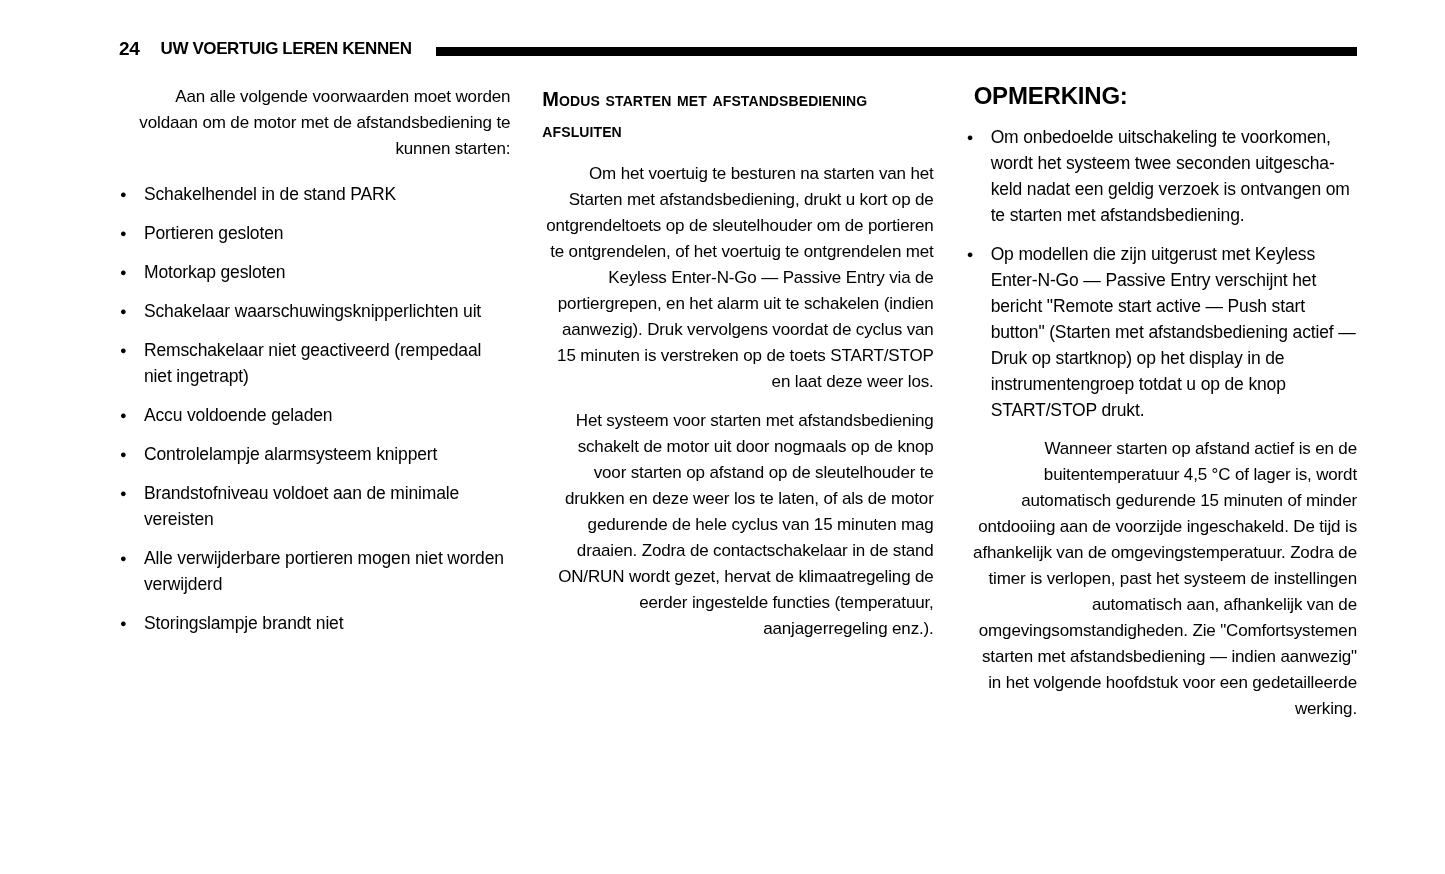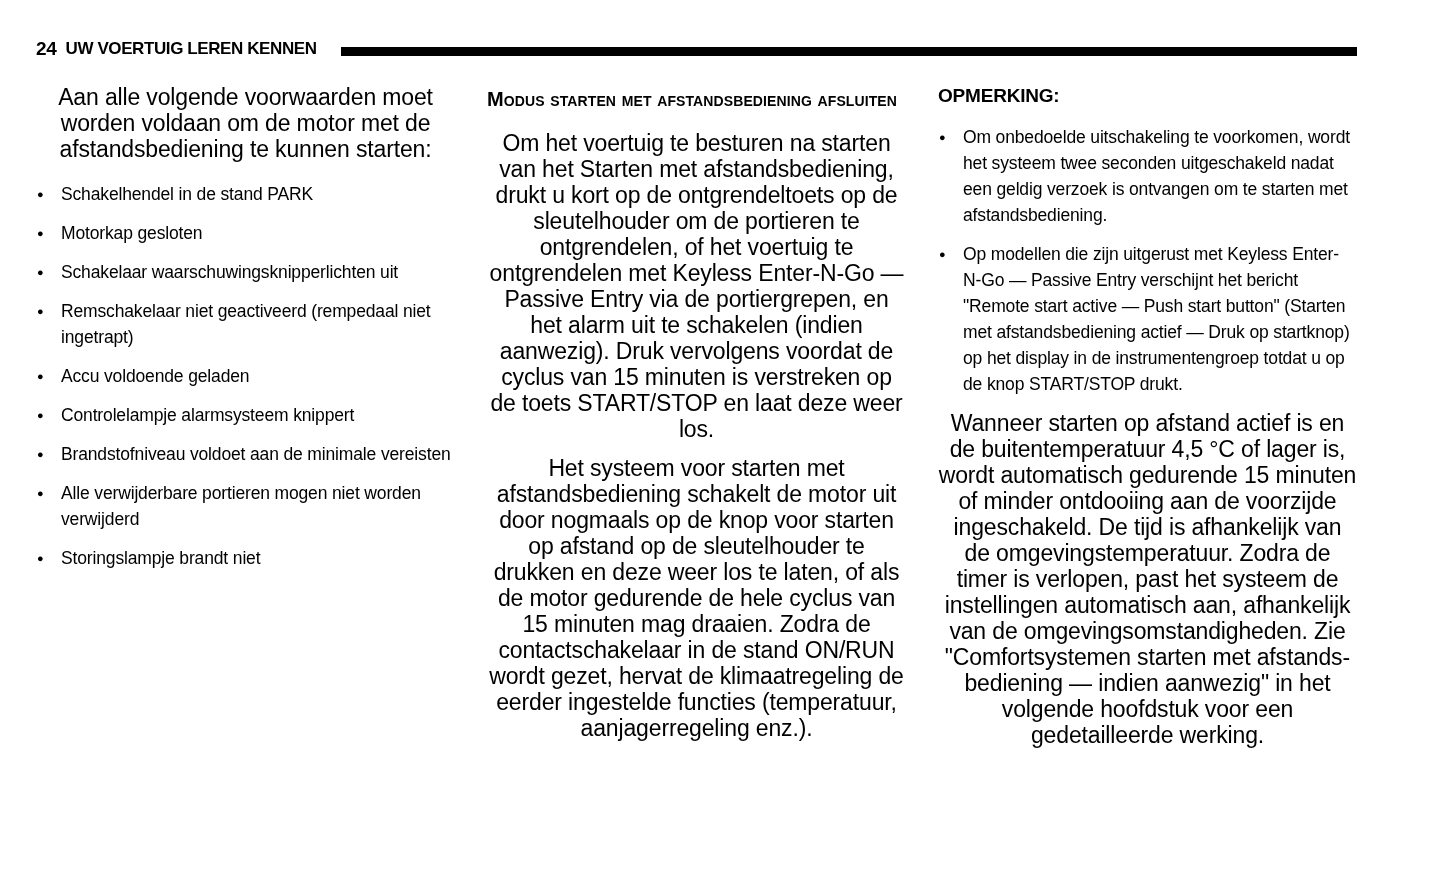--- a/index.html
+++ b/index.html
@@ -12,39 +12,39 @@
     height: 874px;
     overflow: hidden;
     color: #000;
     font-family: "Liberation Sans", sans-serif;
     -webkit-font-smoothing: antialiased;
   }
   .page {
     box-sizing: border-box;
     width: 1445px;
     height: 874px;
-    padding: 38px 88px 20px 36px;
+    padding: 38px 88px 20px 119px;
   }
   
   .page-header {
     display: flex;
     align-items: center;
     height: 22px;
     margin-bottom: 24px;
   }
   .page-num {
     font-size: 19px;
     font-weight: bold;
     letter-spacing: -0.3px;
   }
   .chapter {
     font-size: 17px;
     font-weight: bold;
     letter-spacing: -0.4px;
-    margin-left: 9px;
+    margin-left: 21px;
     white-space: nowrap;
   }
   .header-rule {
     flex: 1;
     height: 9px;
     background: #000;
     margin-left: 24px;
     margin-top: 4px;
   }
   
@@ -52,41 +52,41 @@
     display: flex;
     gap: 32px;
     align-items: flex-start;
   }
   .col {
     flex: 1;
     min-width: 0;
   }
   
   .body {
-    font-size: 23px;
+    font-size: 17px;
     line-height: 26px;
     letter-spacing: -0.15px;
     margin: 0 0 13px 0;
-    text-align: center;
+    text-align: right;
   }
   .bold { font-weight: bold; }
   .intro { margin-bottom: 19px; }
   .heading-sc {
     font-variant: small-caps;
     font-weight: bold;
     font-size: 20px;
     line-height: 31px;
     letter-spacing: 0.1px;
     margin: 0 0 15px 0;
   }
   .note-heading {
-    font-size: 19px;
+    font-size: 24px;
     font-weight: bold;
     line-height: 22px;
-    margin: 1px 0 17px 0;
+    margin: 1px 0 17px 8px;
     letter-spacing: -0.2px;
   }
   .mt { margin-top: 15px; }
   
   ul.bullets {
     list-style: none;
     margin: 10px 0 13px 0;
     padding: 0;
   }
   ul.bullets li {
@@ -116,20 +116,21 @@
     <span class="chapter">UW VOERTUIG LEREN KENNEN</span>
     <span class="header-rule"></span>
   </header>
 
   <div class="columns">
 
     <section class="col">
       <p class="body intro">Aan alle volgende voorwaarden moet worden voldaan om de motor met de afstandsbediening te kunnen starten:</p>
       <ul class="bullets">
         <li>Schakelhendel in de stand PARK</li>
+        <li>Portieren gesloten</li>
         <li>Motorkap gesloten</li>
         <li>Schakelaar waarschuwingsknipperlichten uit</li>
         <li>Remschakelaar niet geactiveerd (rempedaal niet ingetrapt)</li>
         <li>Accu voldoende geladen</li>
         <li>Controlelampje alarmsysteem knippert</li>
         <li>Brandstofniveau voldoet aan de minimale vereisten</li>
         <li>Alle verwijderbare portieren mogen niet worden verwijderd</li>
         <li>Storingslampje brandt niet</li>
       </ul>
     </section>

